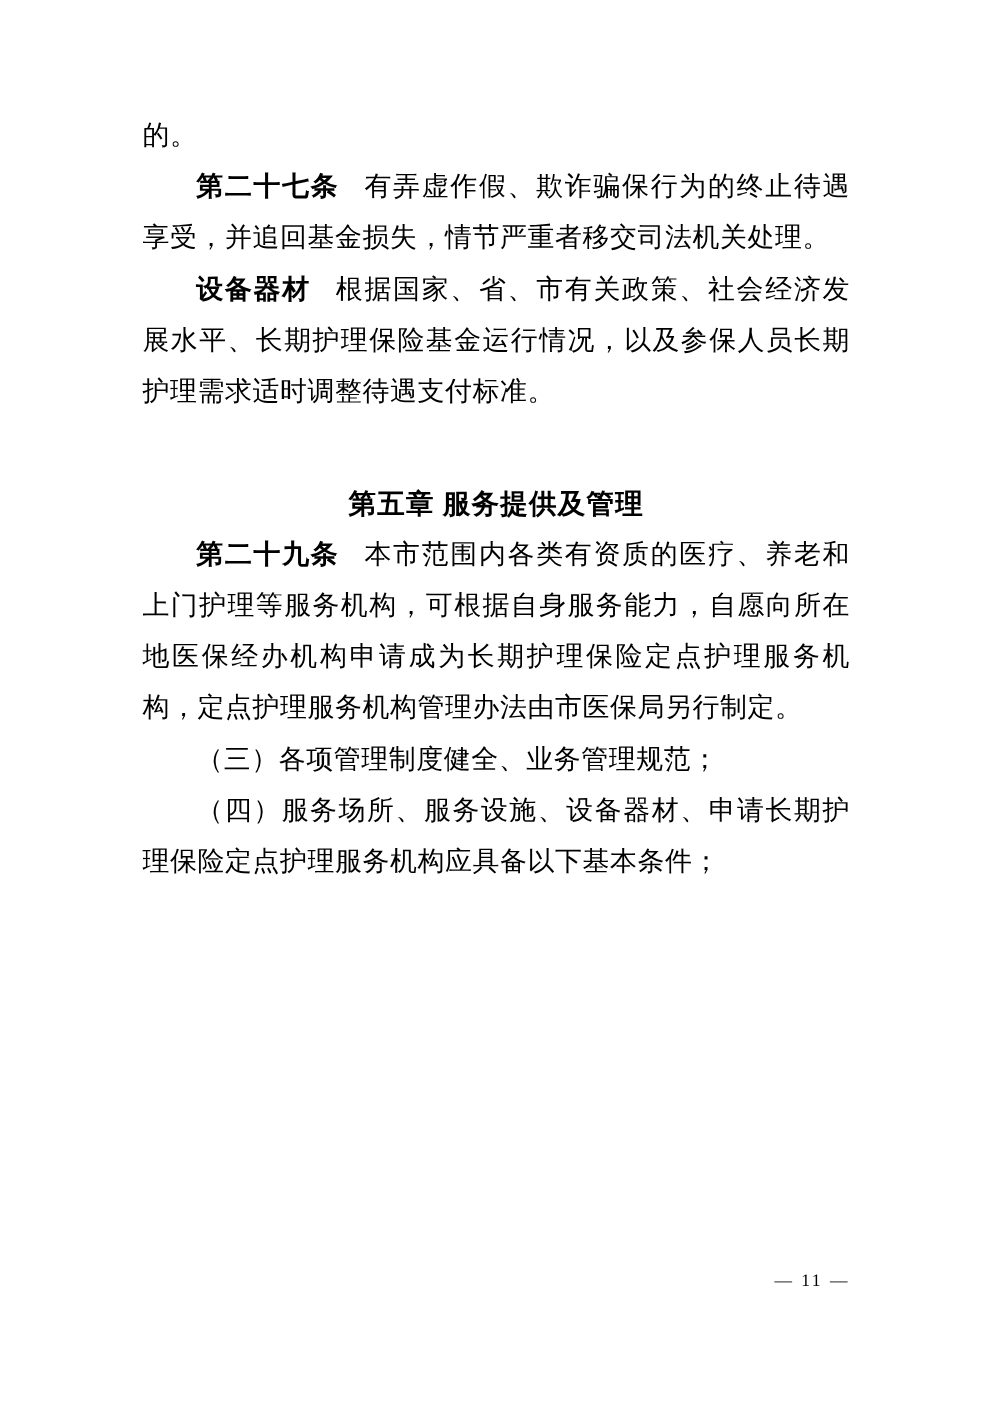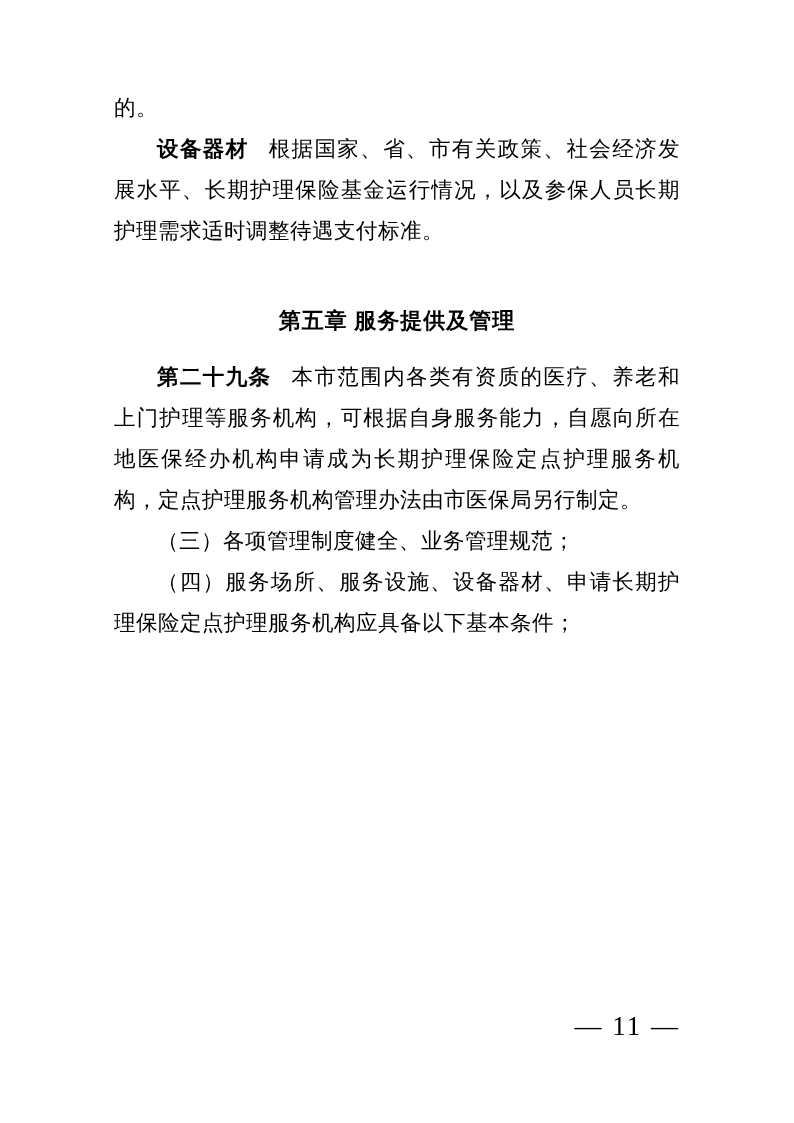--- a/index.html
+++ b/index.html
@@ -33,46 +33,47 @@
     word-break: break-all;
   }
   .para.indent {
     text-indent: 43px;
   }
   .term {
     font-weight: bold;
     margin-right: 20px;
   }
   .chapter {
-    margin: 48px 0 16px 0;
+    margin: 48px 0 0 0;
     padding: 0;
     font-size: 22px;
     line-height: 41px;
     font-weight: bold;
     text-align: center;
     letter-spacing: 1px;
   }
   .footer {
     position: absolute;
     top: 1012px;
     right: 114px;
-    font-size: 27px;
+    font-size: 14px;
     line-height: 28px;
     letter-spacing: 2px;
     text-align: right;
   }
 </style>
 </head>
 <body>
 
 <div class="page">
   <div class="content">
 
     <p class="para"><span>的。</span></p>
 
+    <p class="para indent"><span class="term">第二十七条</span><span>有弄虚作假、欺诈骗保行为的终止待遇享受，并追回基金损失，情节严重者移交司法机关处理。</span></p>
 
     <p class="para indent"><span class="term">设备器材</span><span>根据国家、省、市有关政策、社会经济发展水平、长期护理保险基金运行情况，以及参保人员长期护理需求适时调整待遇支付标准。</span></p>
 
     <h2 class="chapter">第五章 服务提供及管理</h2>
 
     <p class="para indent"><span class="term">第二十九条</span><span>本市范围内各类有资质的医疗、养老和上门护理等服务机构，可根据自身服务能力，自愿向所在地医保经办机构申请成为长期护理保险定点护理服务机构，定点护理服务机构管理办法由市医保局另行制定。</span></p>
 
 
 
 

